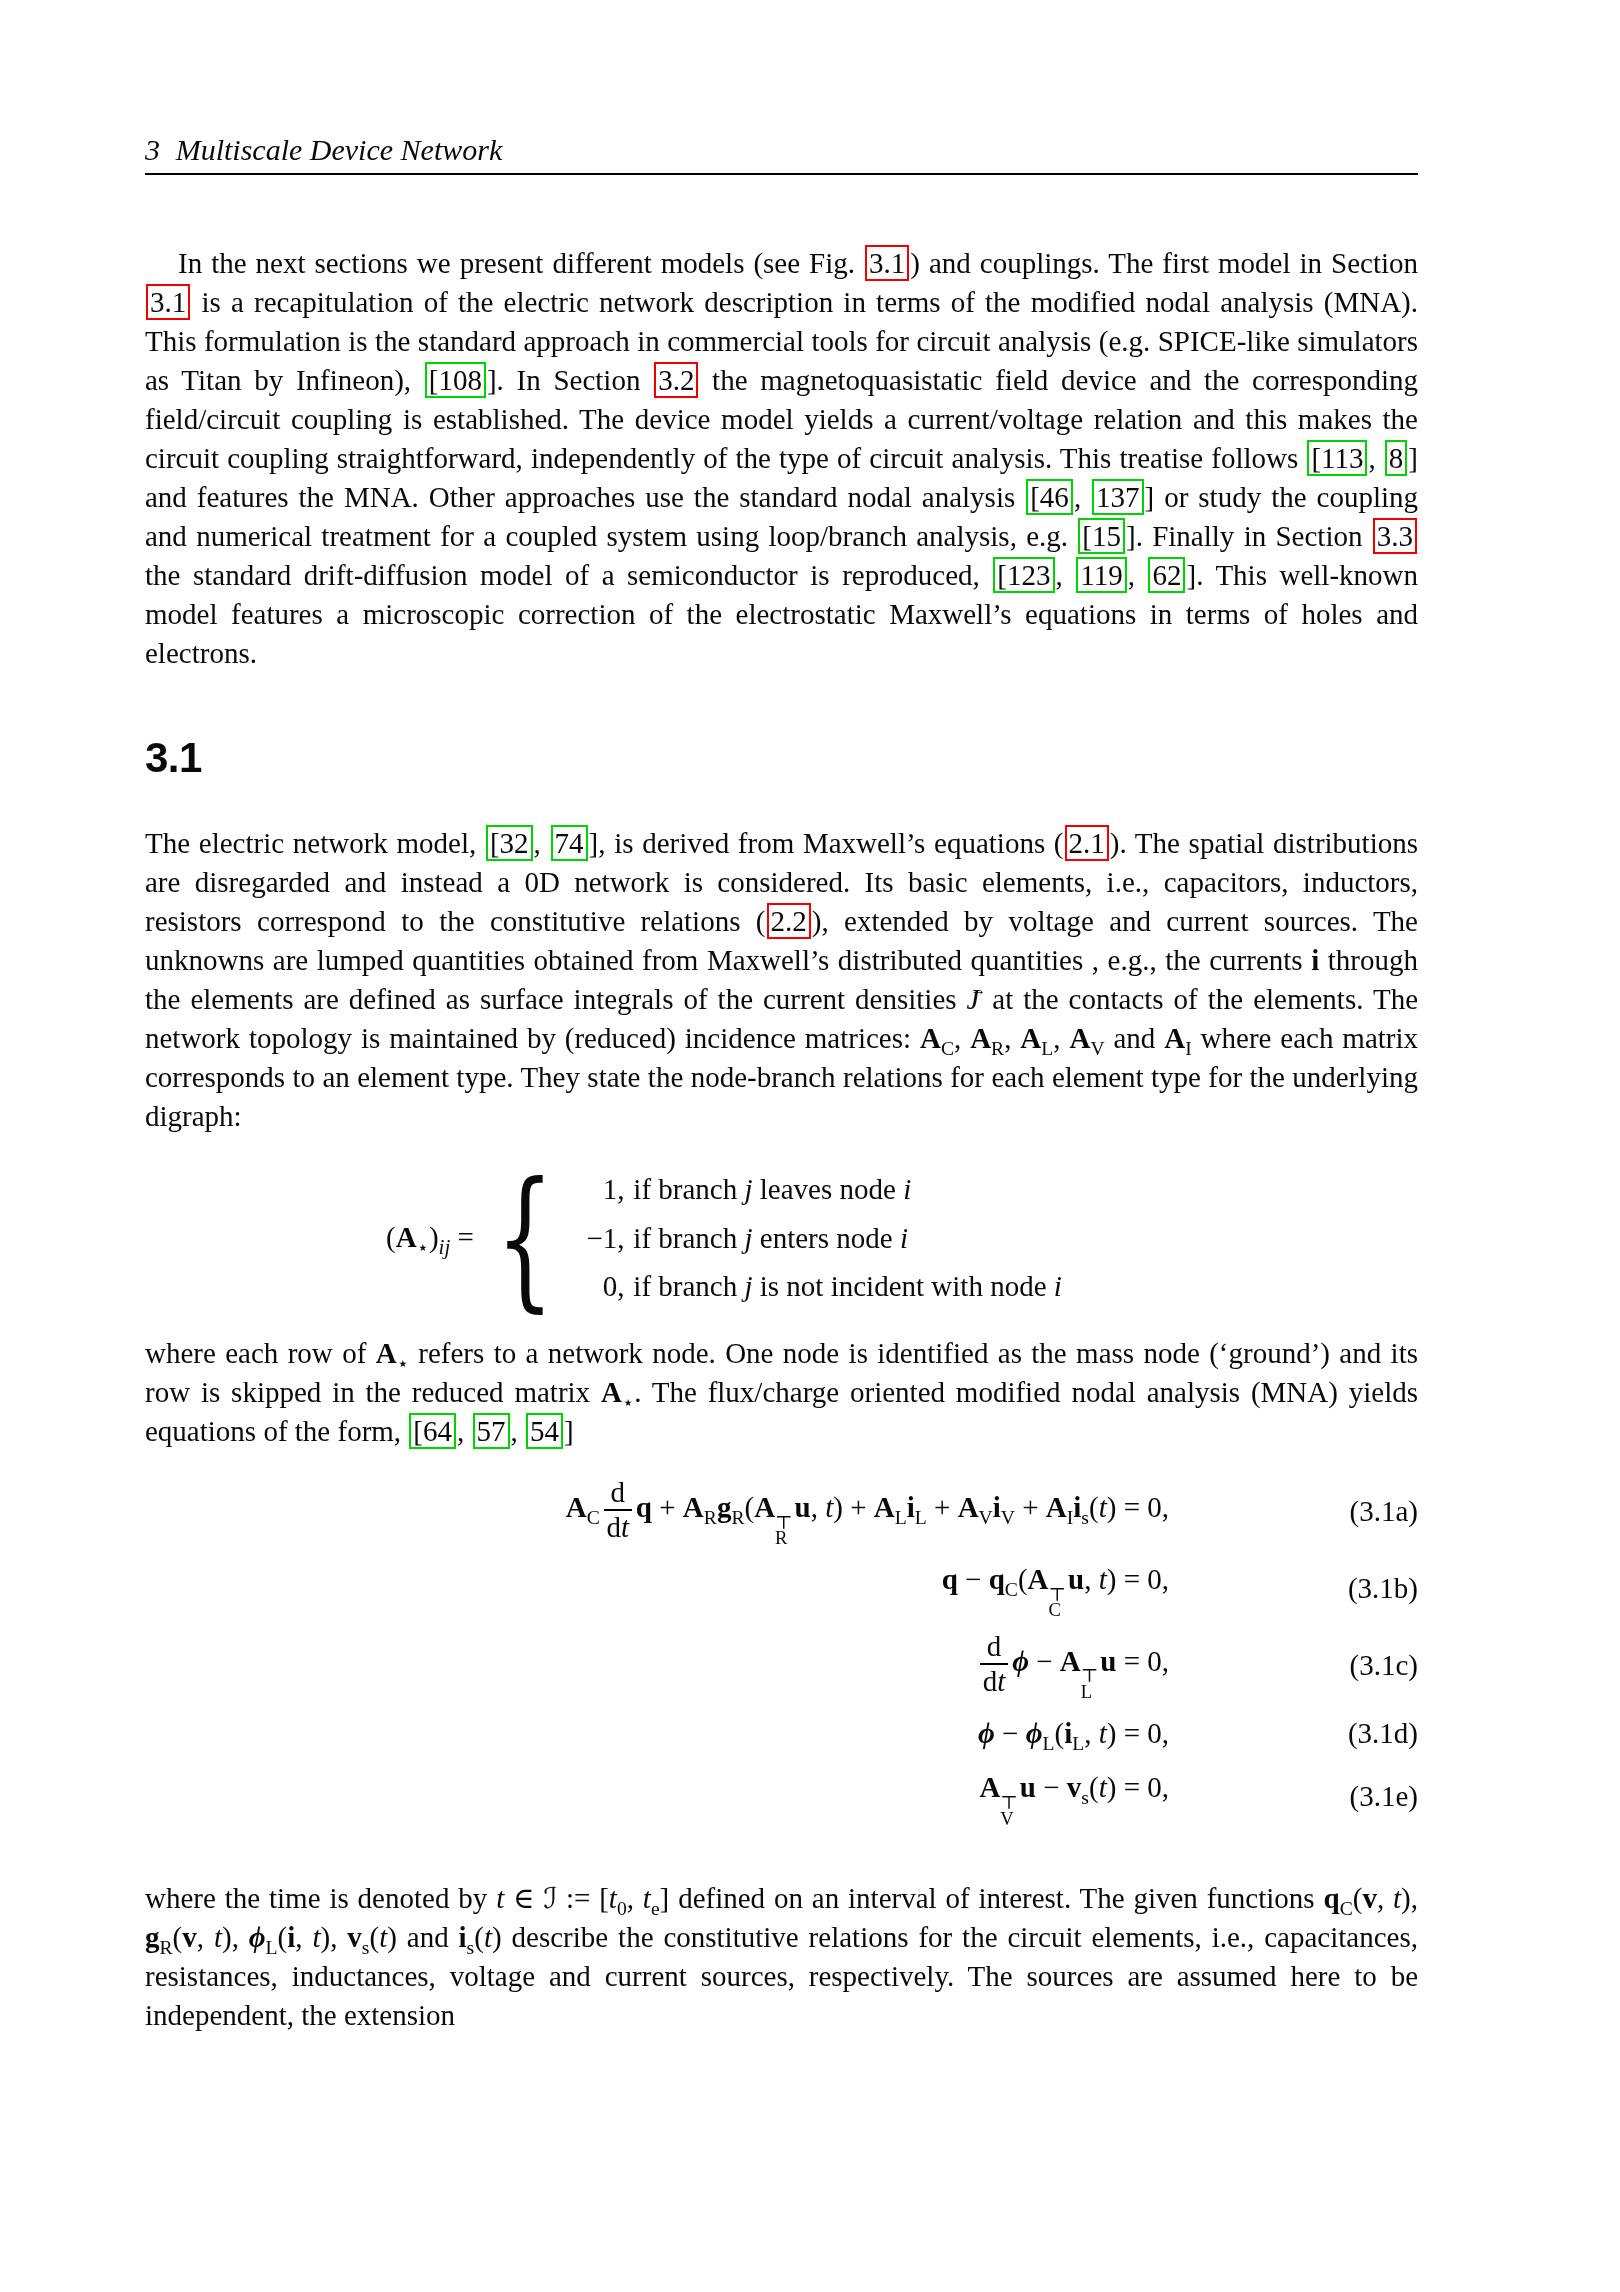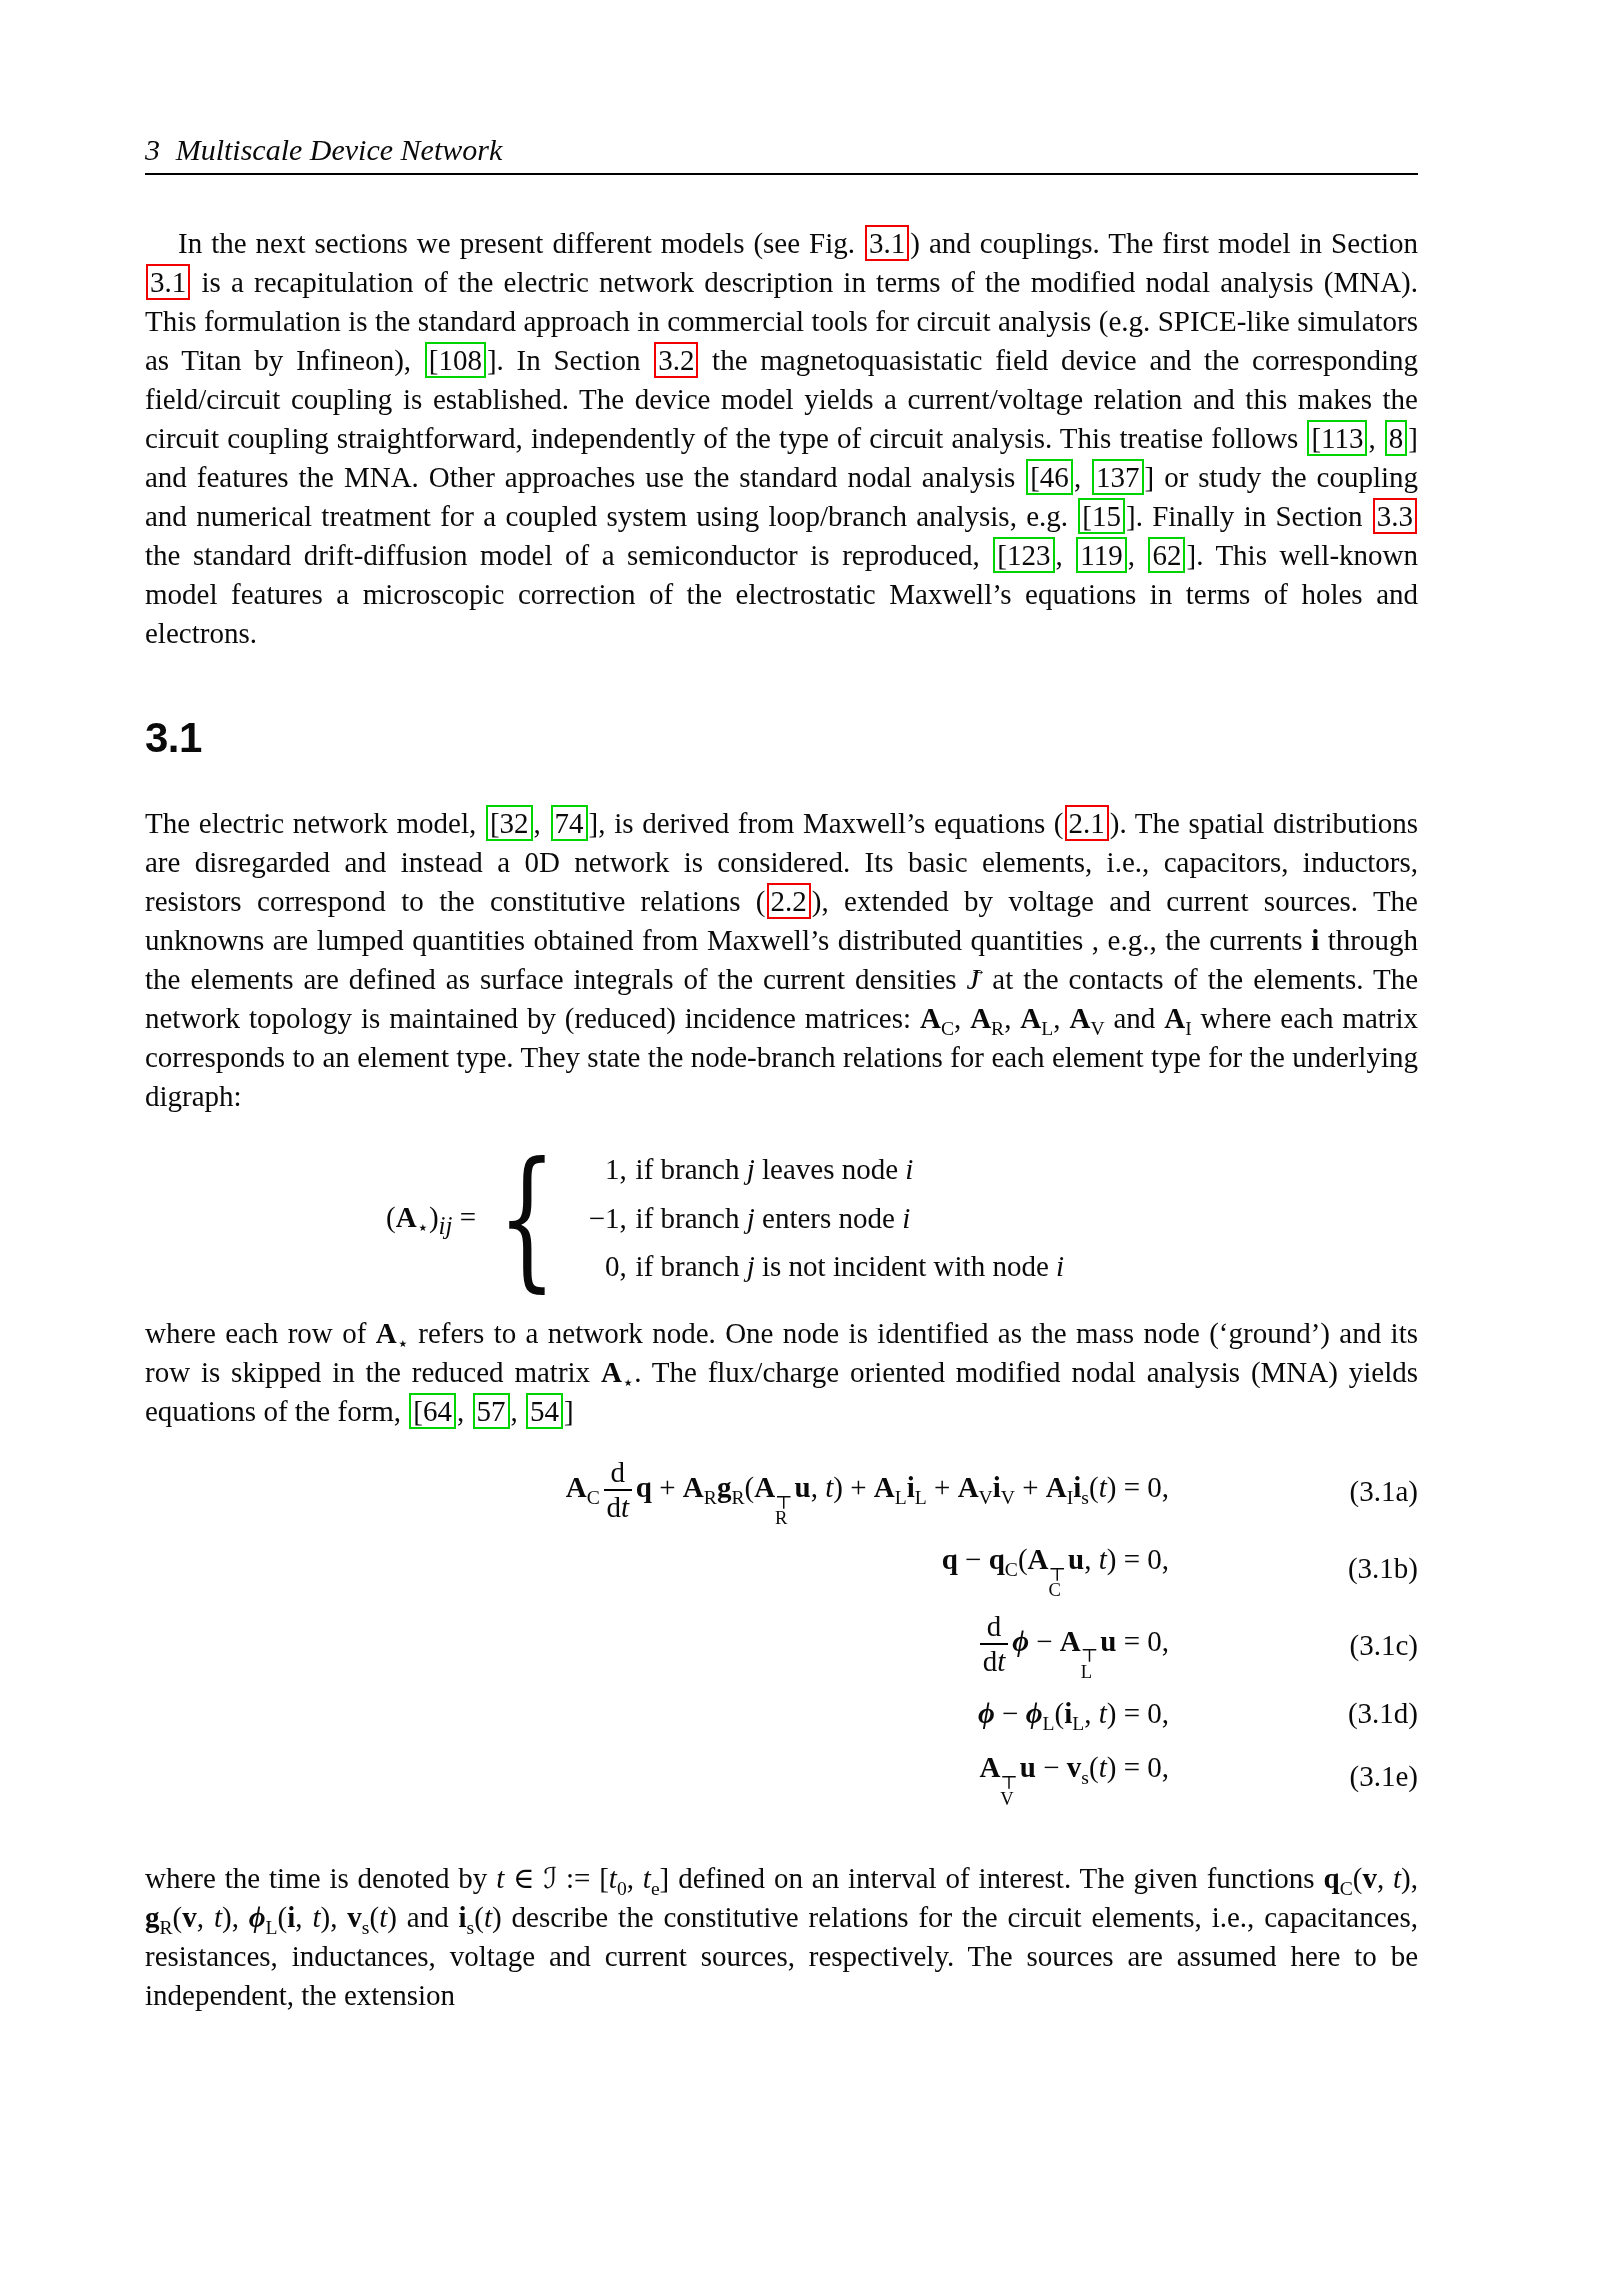--- a/index.html
+++ b/index.html
@@ -15,41 +15,41 @@
     overflow:hidden;
   }
   
   .running-head{
     display:flex;gap:15.7px;
     font-style:italic;font-size:30px;line-height:29px;
     padding-bottom:8.8px;border-bottom:2.9px solid #000;
   }
   
   .para{text-align:justify;}
-  .p1{margin-top:49px;text-indent:33px;}
+  .p1{margin-top:69px;text-indent:33px;}
   .p2{margin-top:43px;}
   .p3{margin-top:27.4px;}
   .p4{margin-top:52px;}
   
   .section-heading{
     margin-top:61px;
     font-family:"Liberation Sans","DejaVu Sans",sans-serif;
     font-weight:bold;font-size:42px;line-height:47px;
     display:flex;gap:27.4px;letter-spacing:-0.5px;
   }
   
   .r-ref{border:2px solid var(--ref-color,#f20000);padding:0 2px;margin:0 1px;}
   .r-cite{border:2px solid var(--cite-color,#00d400);padding:0 2px;margin:0 1px;}
   
   .r-mi{font-style:italic;}
   .r-mb{font-weight:700;}
   .r-mbi{font-weight:700;font-style:italic;}
   .r-cal{font-style:italic;font-family:"DejaVu Serif","DejaVu Sans",serif;}
   .r-sub{font-size:19.6px;vertical-align:-6.9px;line-height:0;font-weight:400;font-style:normal;}
-  .r-subi{font-size:25px;vertical-align:-6.9px;line-height:0;font-weight:400;font-style:italic;}
+  .r-subi{font-size:21px;vertical-align:-6.9px;line-height:0;font-weight:400;font-style:italic;}
   .r-vec{font-style:italic;position:relative;margin-right:2.9px;}
   .r-vec::after{content:"→";position:absolute;left:3.9px;top:-12.7px;font-size:15.7px;font-style:normal;}
   .stk{display:inline-flex;flex-direction:column;align-items:flex-start;
        font-size:18.6px;line-height:15.7px;vertical-align:-11.8px;font-weight:400;margin-right:2px;}
   .frac{display:inline-block;vertical-align:middle;text-align:center;margin:0 3.9px;line-height:33px;}
   .fnum{display:block;border-bottom:2px solid #000;padding:0 2.9px;}
   .fden{display:block;padding:0 2.9px;}
   
   .cases{display:flex;align-items:center;margin-top:33px;margin-left:241px;}
   .cases-lhs{margin-right:7.8px;white-space:nowrap;}

